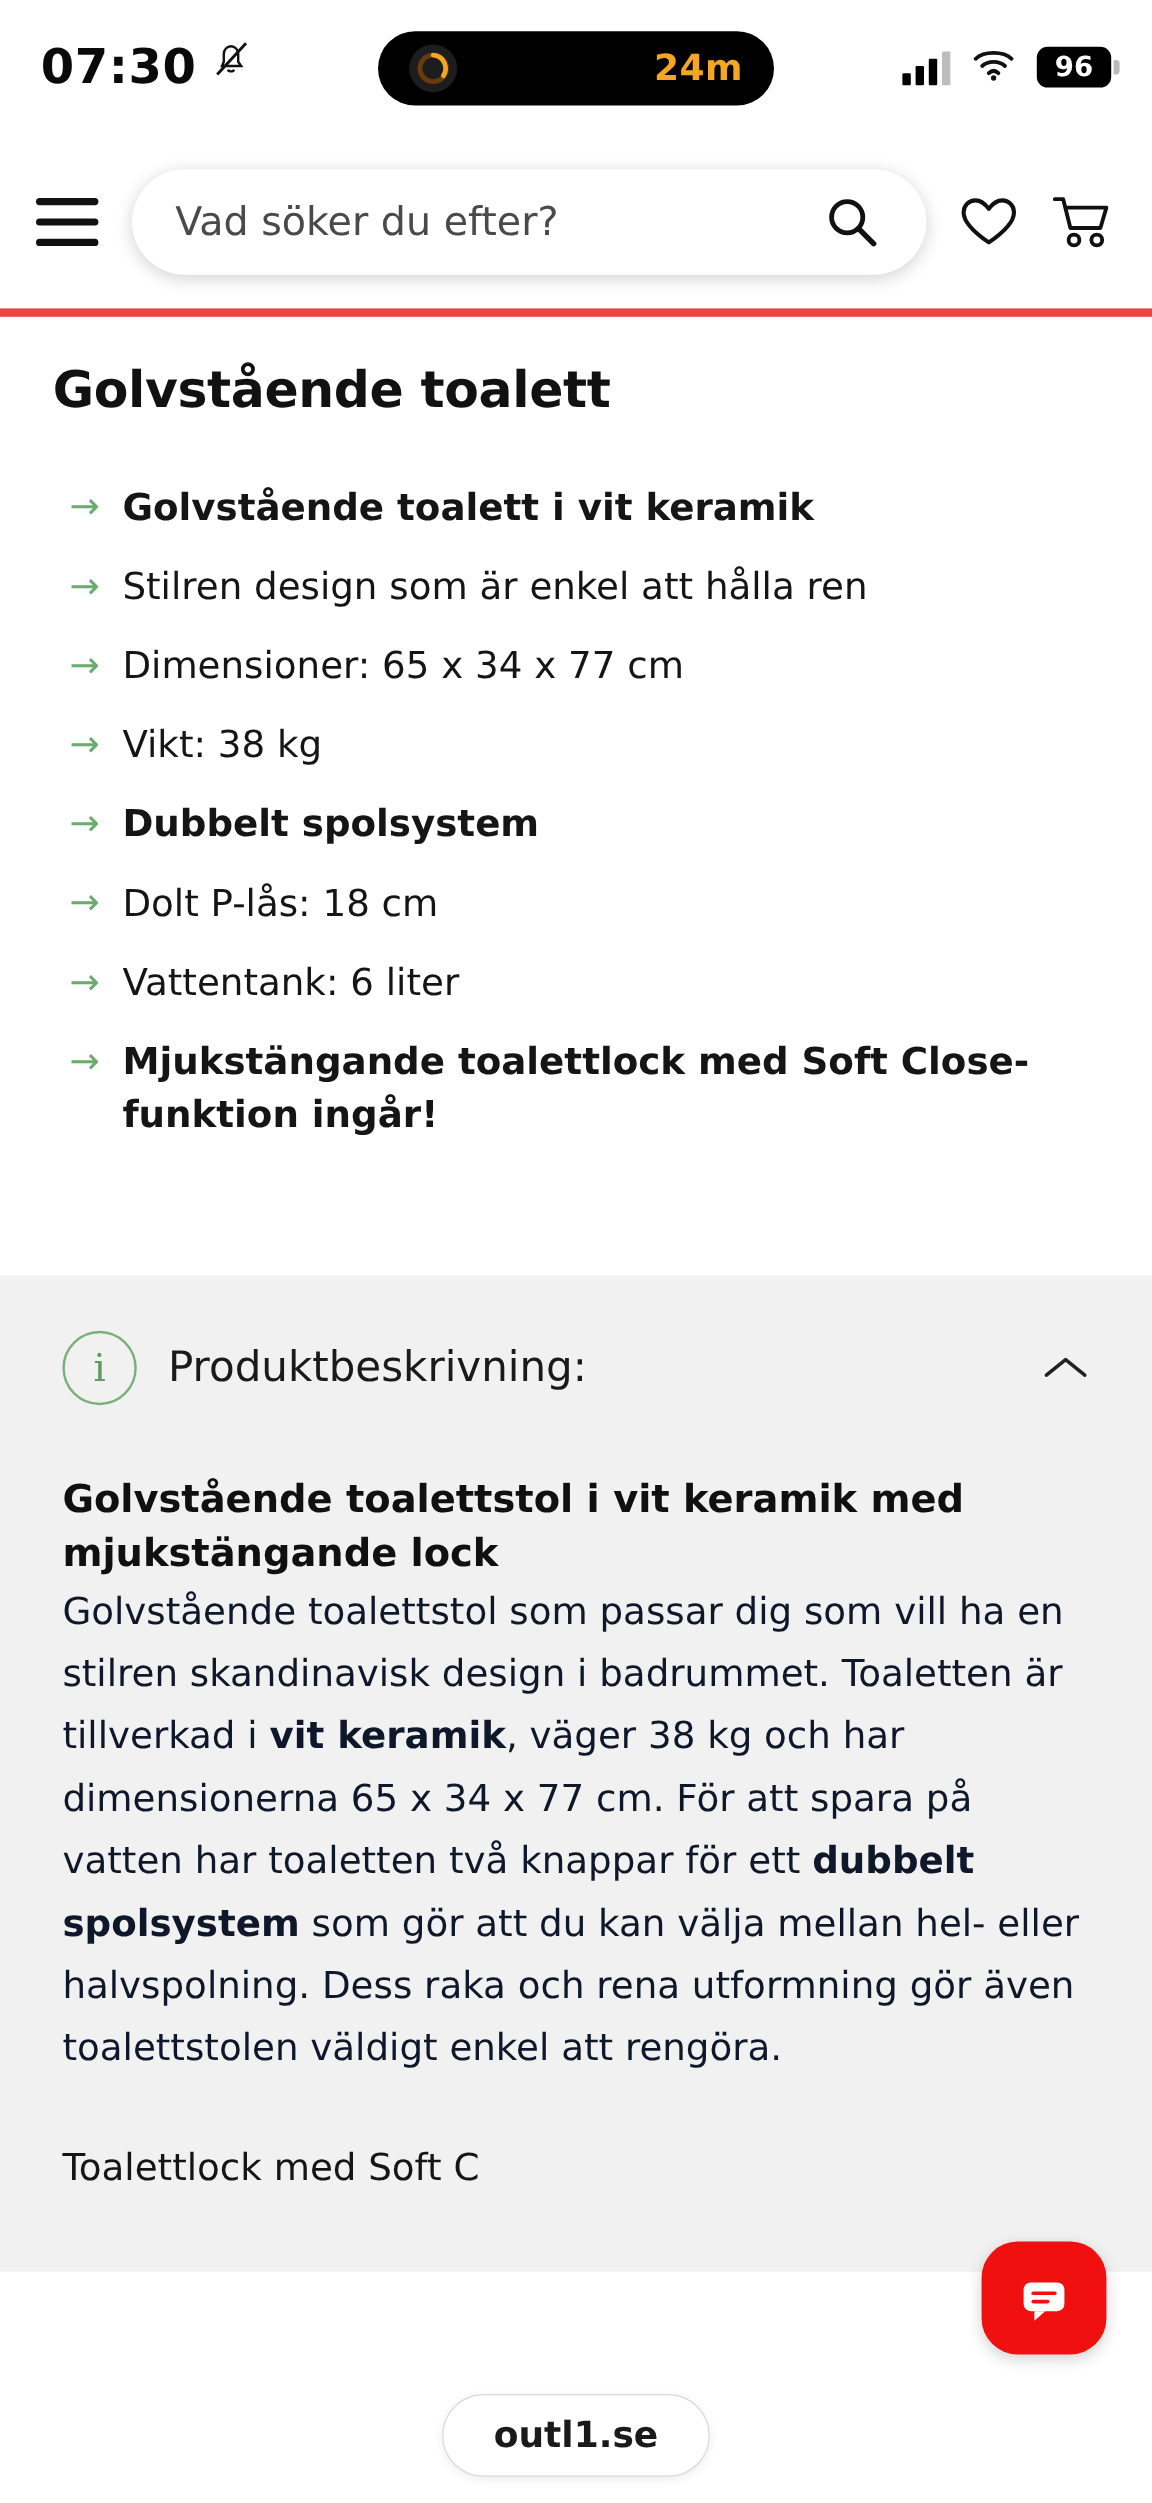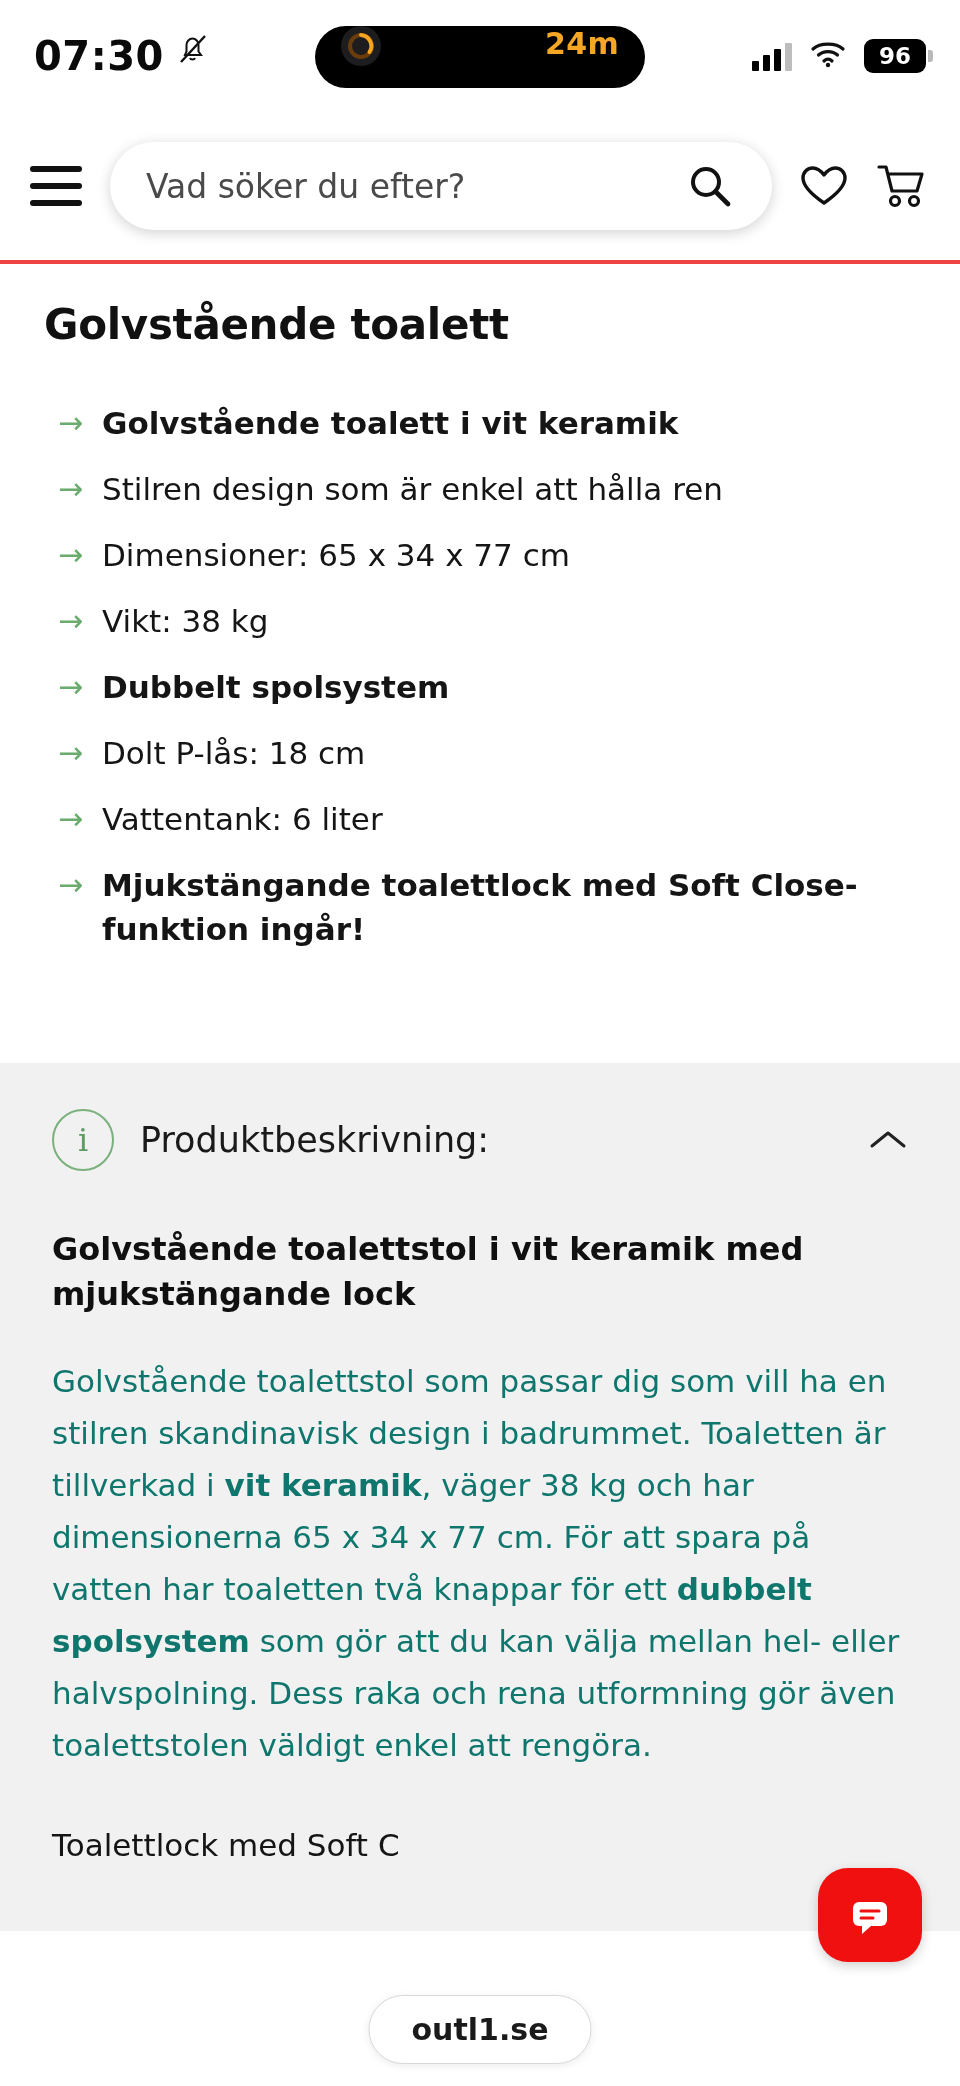--- a/index.html
+++ b/index.html
@@ -54,20 +54,21 @@
   .island {
     position: absolute;
     left: 50%;
     transform: translateX(-50%);
     top: 26px;
     width: 330px;
     height: 62px;
     background: #000000;
     border-radius: 34px;
     display: flex;
+    align-items: center;
     justify-content: space-between;
     padding: 0 26px;
     box-sizing: border-box;
   }
   .island-left {
     width: 40px;
     height: 40px;
     border-radius: 50%;
     background: #1d1d1f;
     display: flex;
@@ -131,21 +132,21 @@
 
   
   .header {
     position: relative;
     height: 152px;
     display: flex;
     align-items: center;
     padding: 0 30px;
     box-sizing: border-box;
     background: #ffffff;
-    border-bottom: 4px solid #ef4444;
+    border-bottom: 7px solid #ef4444;
   }
   .burger {
     width: 52px;
     height: 40px;
     display: flex;
     flex-direction: column;
     justify-content: space-between;
     flex: 0 0 auto;
     cursor: pointer;
   }
@@ -262,24 +263,23 @@
     cursor: pointer;
   }
   .desc-subtitle {
     margin-top: 56px;
     font-size: 32px;
     font-weight: bold;
     line-height: 45px;
     color: #101010;
   }
   .desc-body {
-    margin-top: 38px;
     font-size: 31px;
     line-height: 52px;
-    color: #0f766e;
+    color: #0f172a;
   }
   .desc-body b { font-weight: bold; }
   .desc-para2 {
     margin-top: 48px;
     font-size: 31px;
     line-height: 52px;
     color: #151515;
   }
   .desc-para3 {
     margin-top: 48px;

